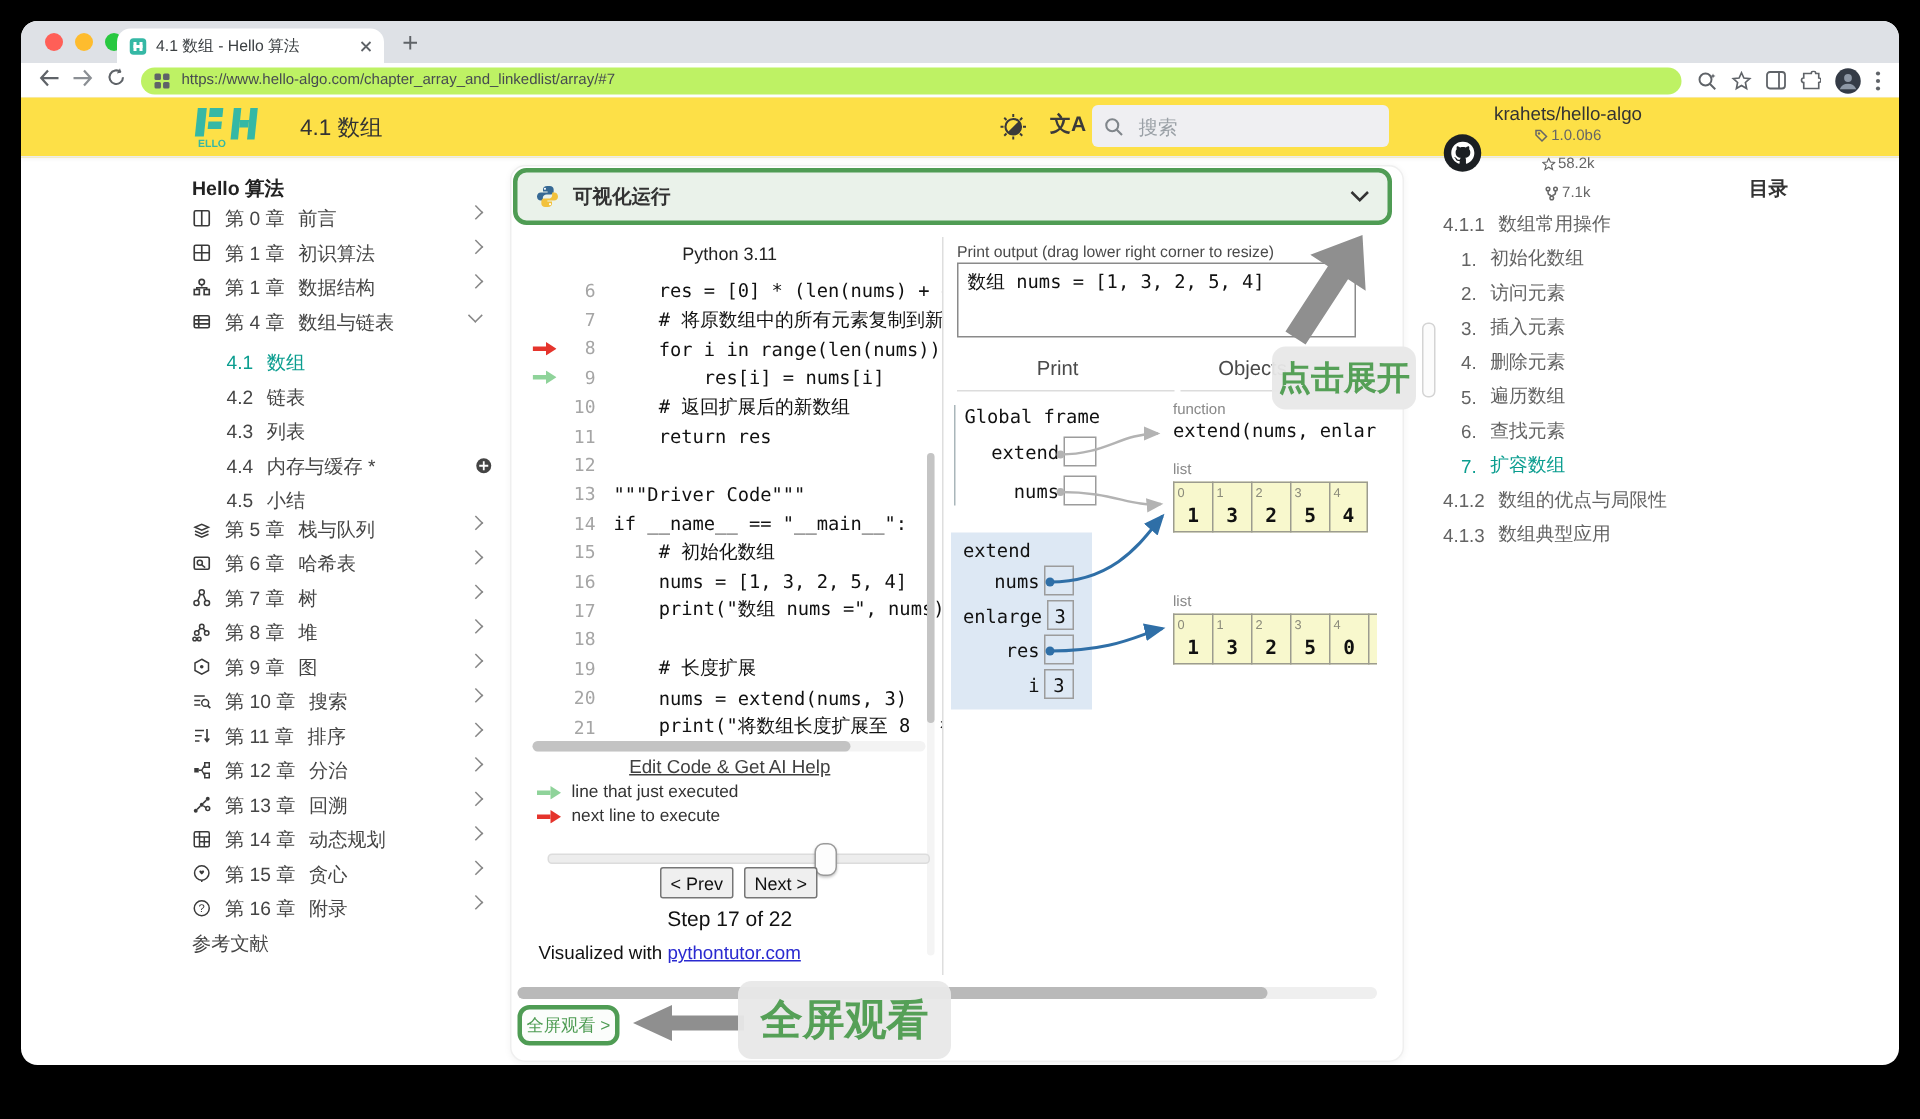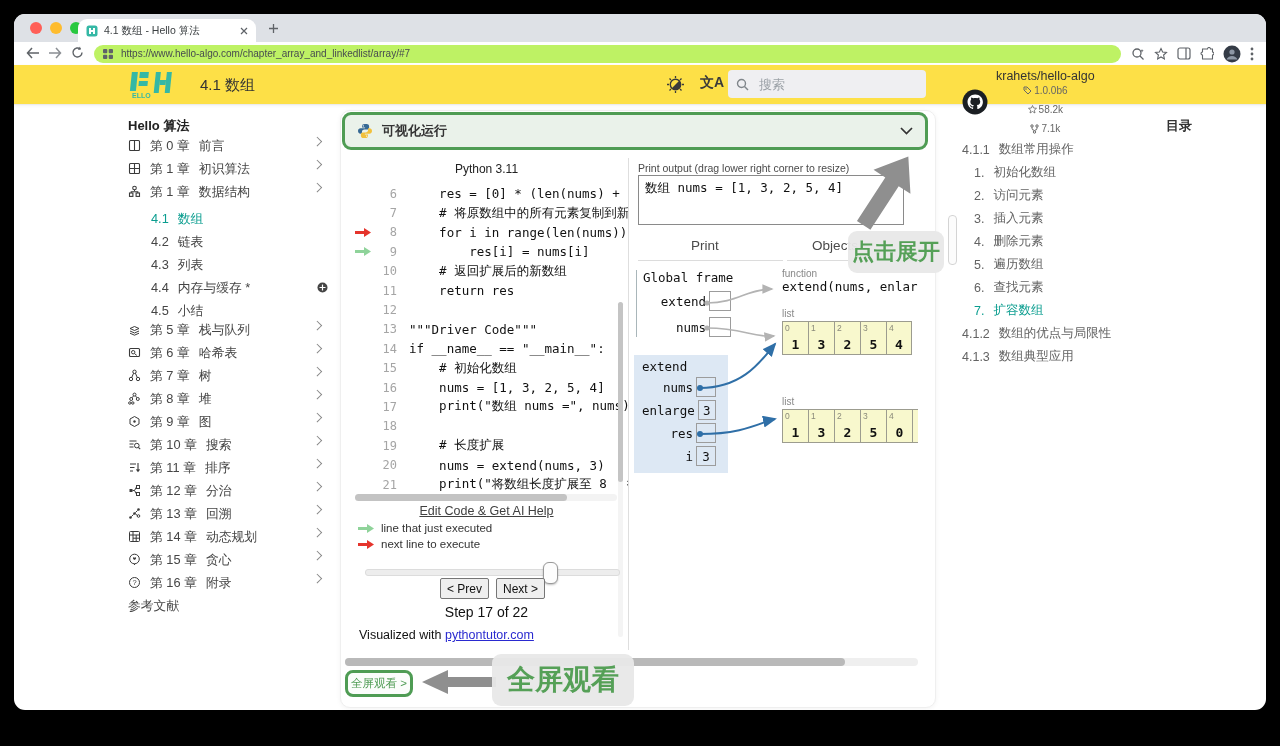--- a/index.html
+++ b/index.html
@@ -309,20 +309,31 @@
               <circle cx="6.5" cy="3" r="1.8" stroke="#3a3a3a" stroke-width="1.1" fill="none"></circle>
               <rect x="1.5" y="8" width="3.4" height="3.4" stroke="#3a3a3a" stroke-width="1.1" fill="none"></rect>
               <rect x="8.1" y="8" width="3.4" height="3.4" stroke="#3a3a3a" stroke-width="1.1" fill="none"></rect>
               <path d="M6.5 4.8 V6 M3.2 8 V6.8 H9.8 V8" stroke="#3a3a3a" stroke-width="1.1" fill="none"></path>
             </svg>
           </span>
         <span class="sb-num">第 1 章</span>
           <span class="sb-name">数据结构</span>
           <span class="chev"></span>
       </div>
+      <div class="sb-row">
+        <span class="sb-ic">
+            <svg width="13" height="13" viewBox="0 0 13 13">
+              <rect x="1.5" y="2.5" width="10" height="8" rx="1" stroke="#3a3a3a" stroke-width="1.1" fill="none"></rect>
+              <path d="M1.5 5.2 H11.5 M1.5 7.9 H11.5 M4.5 2.5 V10.5" stroke="#3a3a3a" stroke-width="1.1"></path>
+            </svg>
+          </span>
+        <span class="sb-num">第 4 章</span>
+          <span class="sb-name">数组与链表</span>
+          <span class="chev down"></span>
+      </div>
 
       <div class="sb-sub teal">
         <span class="sb-num">4.1</span>
           <span class="sb-name">数组</span>
       </div>
       <div class="sb-sub">
         <span class="sb-num">4.2</span>
           <span class="sb-name">链表</span>
       </div>
       <div class="sb-sub">

